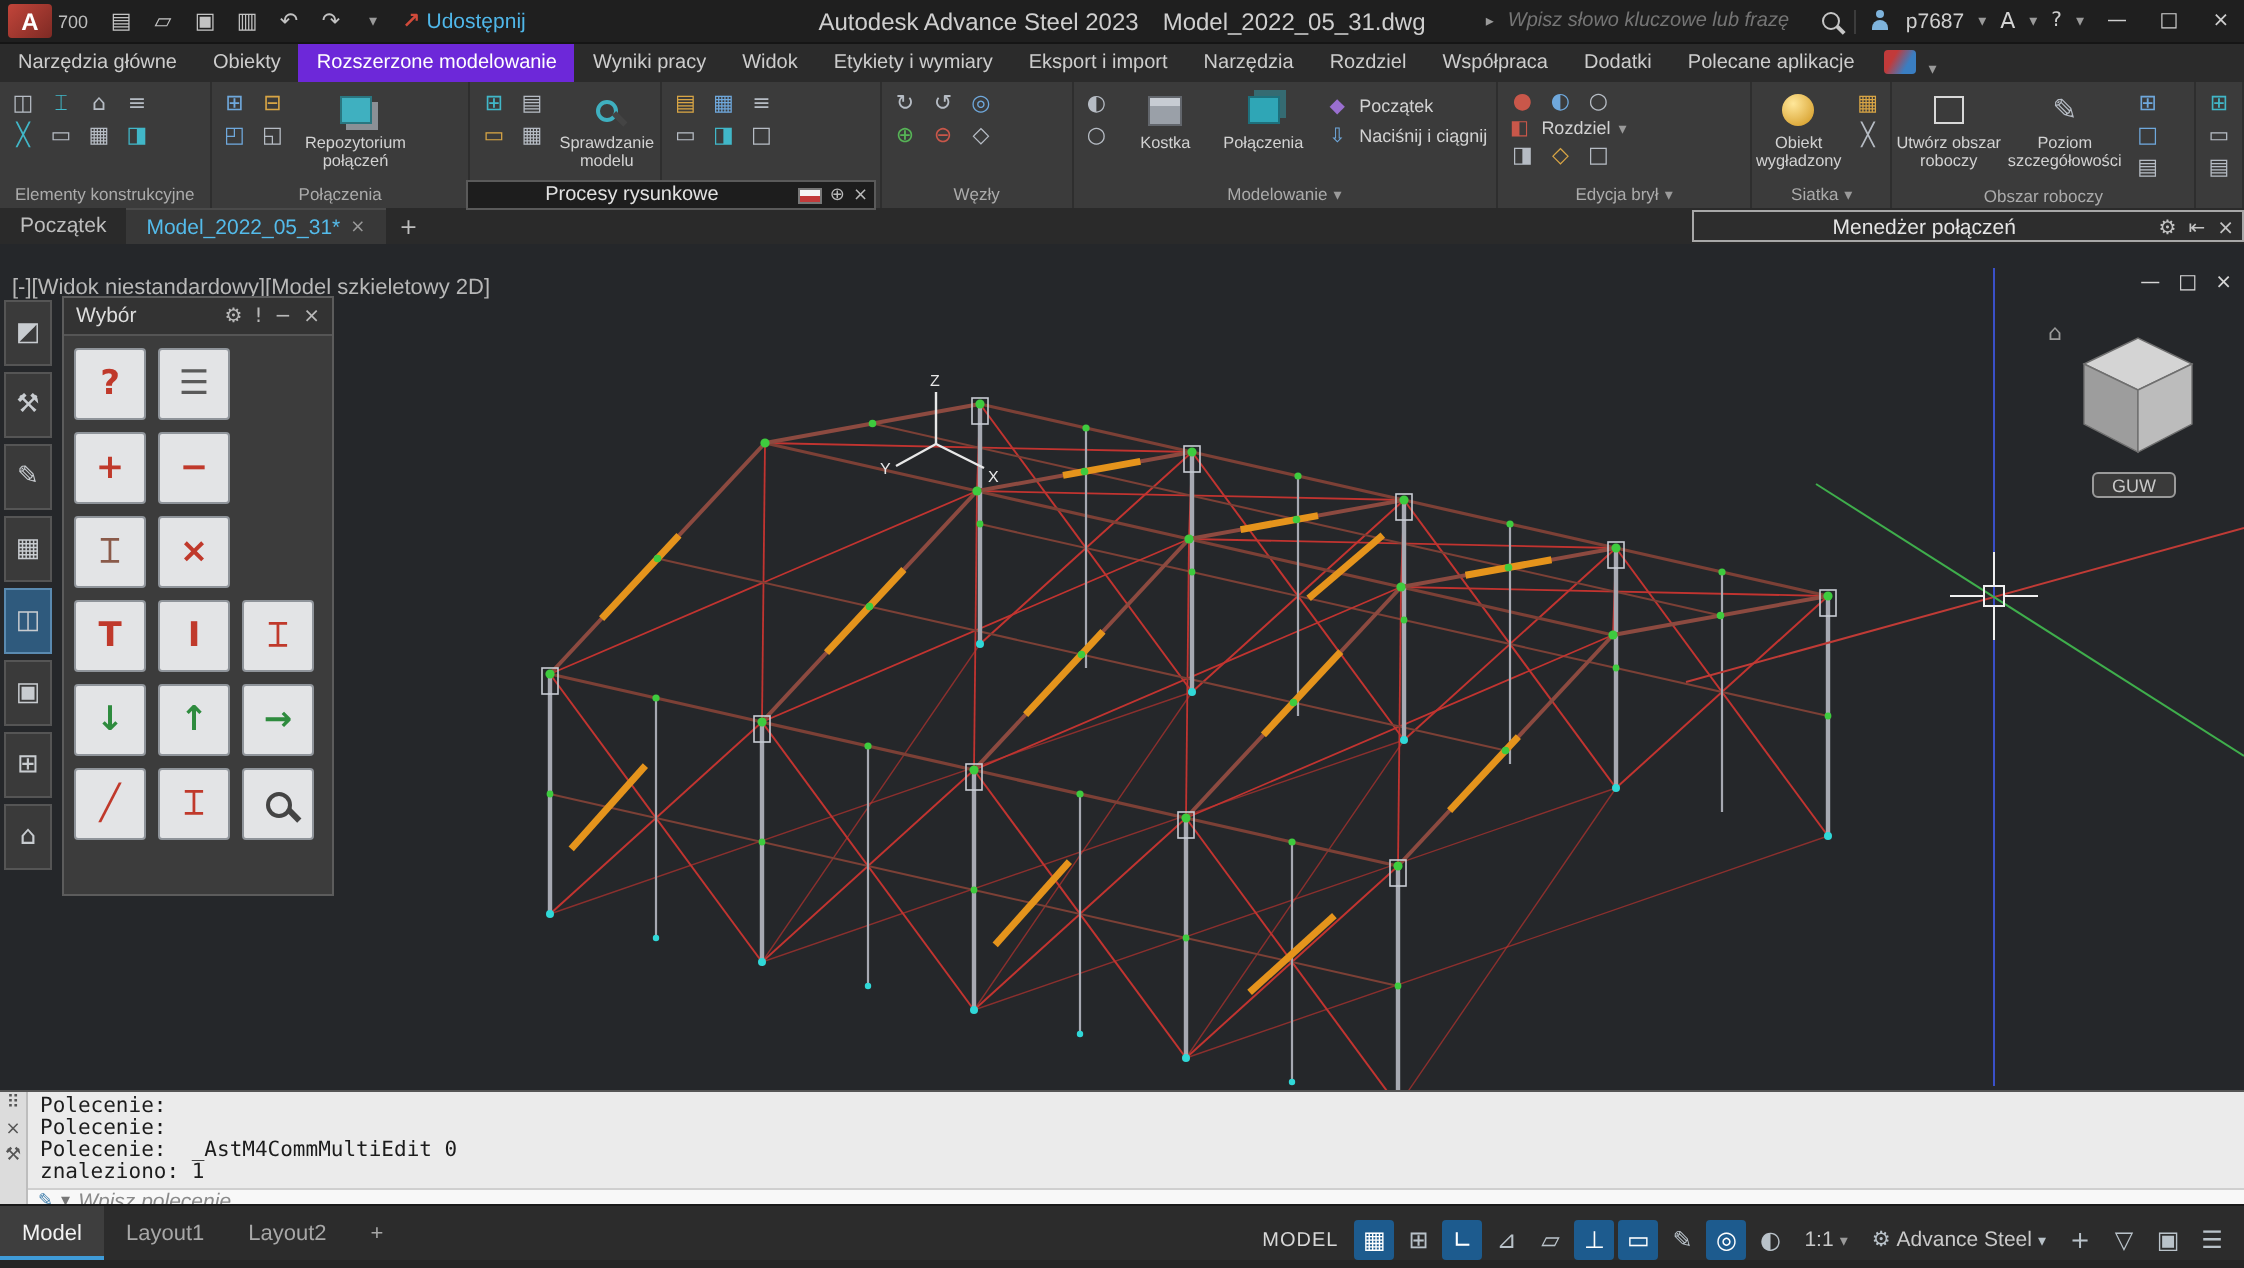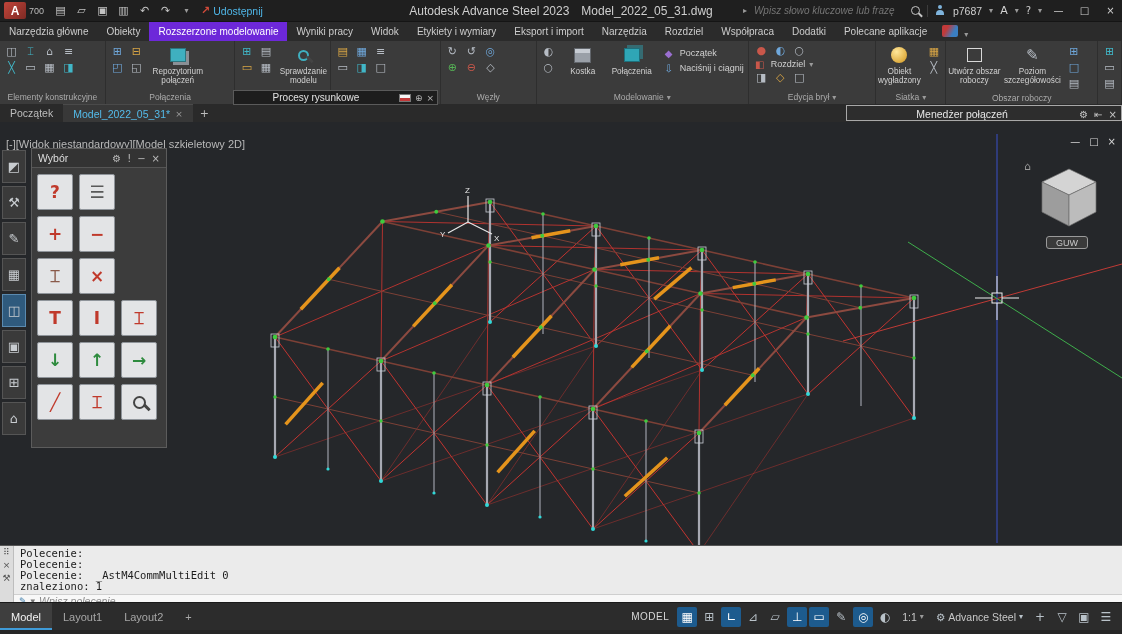--- a/index.html
+++ b/index.html
@@ -125,21 +125,21 @@
 .cmd-hist{flex:1;padding:2px 6px;color:#1c1c1c;font-size:10.5px;line-height:11px}
 .cmd-hist div{white-space:pre}
 .cmd-inputrow{height:14px;background:#f8f8f8;border-top:1px solid #cfcfcf;display:flex;align-items:center;
               padding:0 5px;gap:4px}
 .cmd-inputrow .icon{color:#3e7dab;font-size:9px}
 .cmd-input{border:none;background:transparent;flex:1;font-family:Liberation Sans, sans-serif;font-size:10.5px;color:#333}
 .cmd-input::placeholder{color:#8a8a8a;font-style:italic}
 
 
 .statusbar{position:absolute;left:0;top:602px;width:100%;height:28px;background:#2c2c2c;display:flex;
-           align-items:center;border-top:1px solid #1a1a1a}
+           align-items:flex-end;border-top:1px solid #1a1a1a}
 .ltabs{display:flex;align-items:center;height:100%}
 .ltab{padding:0 11px;height:100%;display:flex;align-items:center;color:#a7a7a7;font-size:11px}
 .ltab.active{background:#3e3e3e;color:#f2f2f2;box-shadow:inset 0 -2px 0 #3f9bd8}
 .status-right{margin-left:auto;display:flex;align-items:center;gap:2px;padding-right:6px}
 .s-model{font-size:10px;color:#d8d8d8;letter-spacing:.5px;margin-right:6px}
 .sic{width:20px;height:20px;display:flex;align-items:center;justify-content:center;color:#b9c2c9;
      font-size:12px;border-radius:2px;font-family:"DejaVu Sans",sans-serif}
 .sic.active{background:#1d5b8e;color:#fff}
 .s-scale,.s-app{display:flex;align-items:center;gap:3px;padding:0 5px;height:20px;color:#c9c9c9;font-size:10.5px}
 .s-app .icon{color:#b9c2c9}

